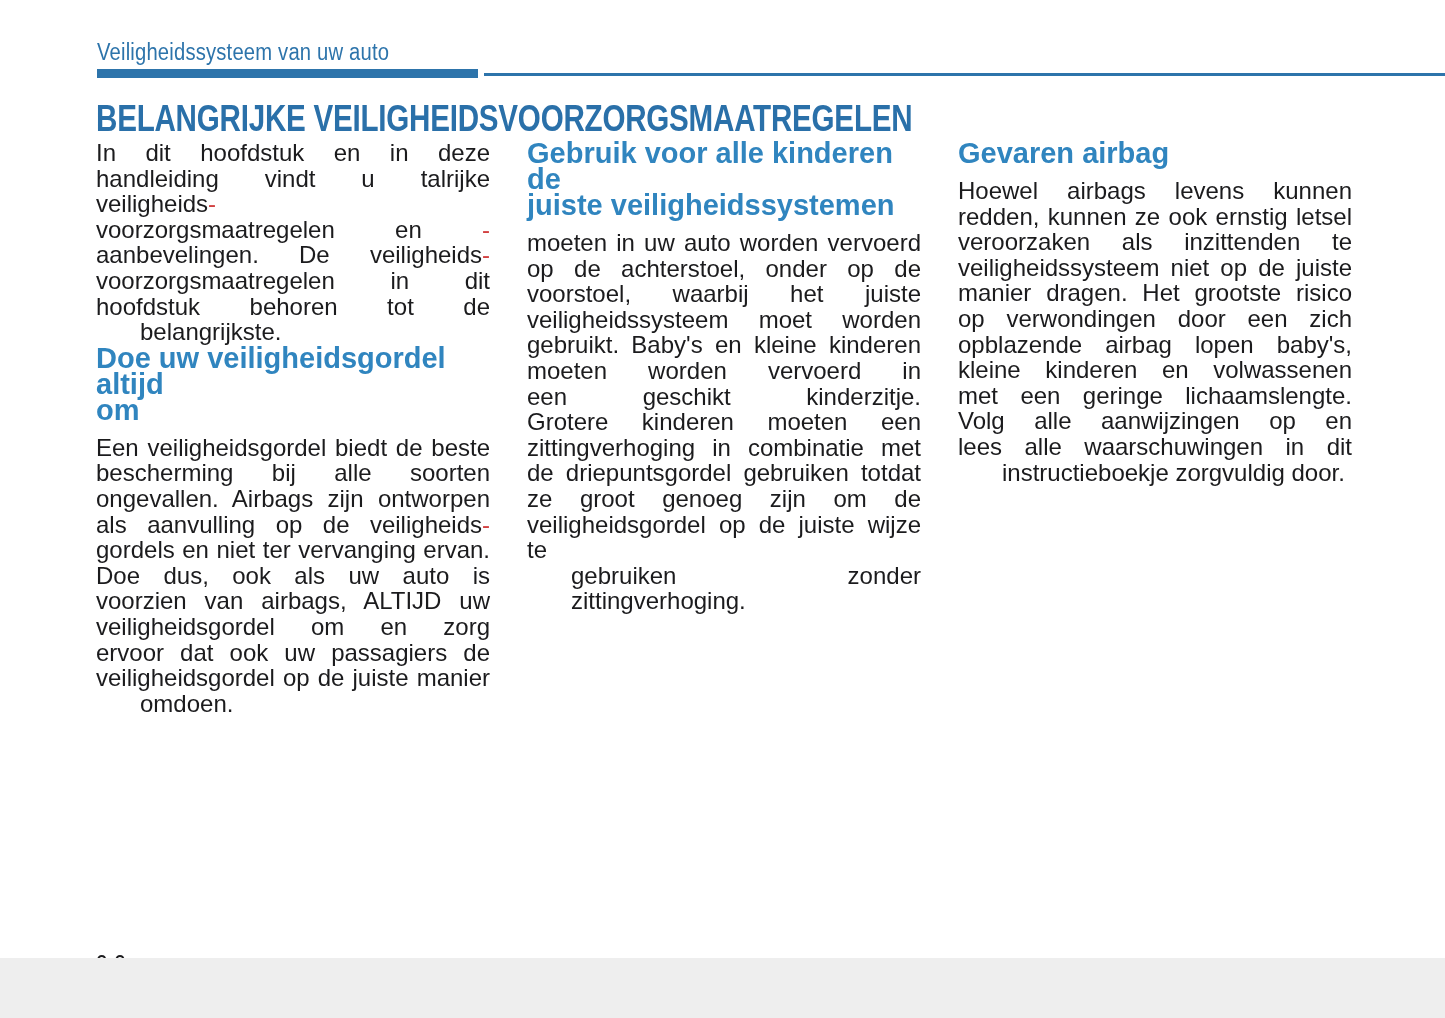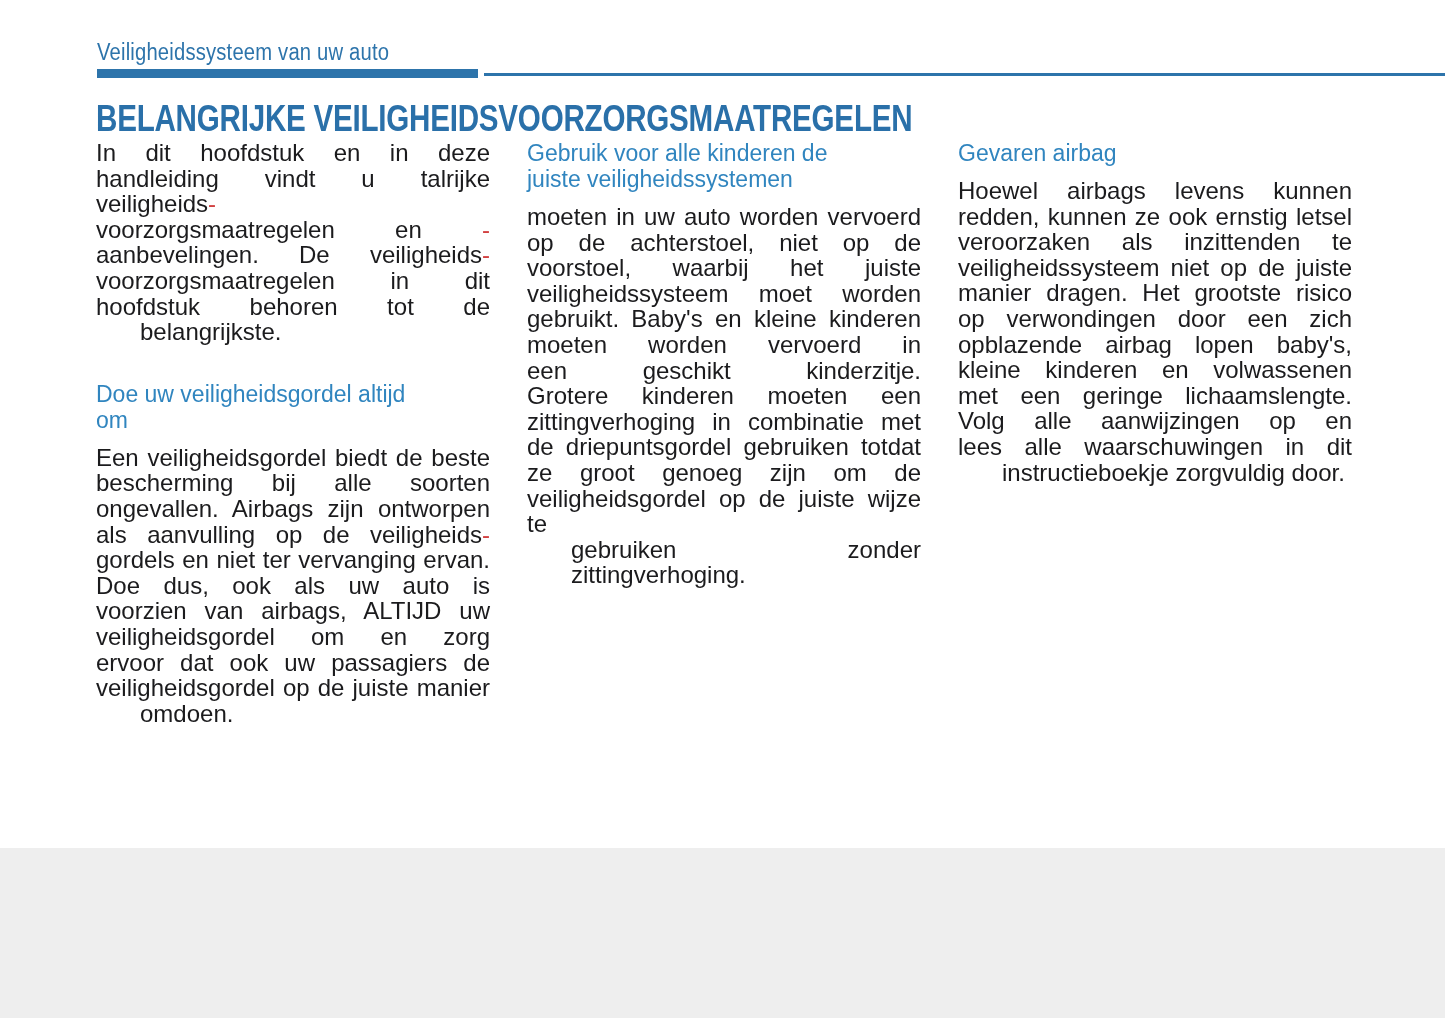--- a/index.html
+++ b/index.html
@@ -6,21 +6,21 @@
     --header-blue:#2d74ab;
     --title-blue:#2a70a9;
     --heading-blue:#3085bf;
     --body-text:#1b1b1d;
     --hyphen-red:#d24040;
     --rule-blue:#2d74ab;
     --page-bg:#ffffff;
   }
   html,body{margin:0;padding:0;background:#eee;}
   .page{
-    position:relative;width:1445px;height:848px;background:var(--page-bg);
+    position:relative;width:1445px;height:958px;background:var(--page-bg);
     overflow:hidden;font-family:"Liberation Sans",sans-serif;
   }
   .hdr-title{
     position:absolute;left:97px;top:39px;font-size:23px;line-height:26px;
     color:var(--header-blue);font-weight:400;letter-spacing:.2px;
     transform:scaleX(.88);transform-origin:0 0;white-space:nowrap;
   }
   .rule-thick{position:absolute;left:97px;top:69px;width:381px;height:9px;background:var(--rule-blue);}
   .rule-thin{position:absolute;left:484px;top:73px;width:961px;height:3px;background:var(--rule-blue);}
   .main-title{
@@ -28,24 +28,24 @@
     font-weight:700;color:var(--title-blue);letter-spacing:-.3px;
     transform:scaleX(.8);transform-origin:0 0;white-space:nowrap;
   }
   .cols{
     position:absolute;left:96px;top:140px;
     display:grid;grid-template-columns:repeat(3,394px);column-gap:37px;
     align-items:start;
   }
   .col{min-width:0;}
   .sec-heading{
-    margin:0 0 12px 0;font-size:23px;line-height:26px;font-weight:400;
+    margin:0 0 12px 0;font-size:29px;line-height:26px;font-weight:700;
     color:var(--heading-blue);
   }
-  .para + .sec-heading{margin-top:36px;}
+  .para + .sec-heading{}
   .para{font-size:24px;line-height:25.6px;color:var(--body-text);}
   .pline{text-align:justify;text-align-last:justify;}
   .pline.last{text-align-last:left;margin-left:44px;}
   .red{color:var(--hyphen-red);}
   .page-num{
     position:absolute;left:96px;top:950px;font-size:25px;line-height:28px;
     color:var(--body-text);transform:scaleX(.82);transform-origin:0 0;
   }
 </style>
 </head>
@@ -85,21 +85,21 @@
           <div class="pline last"><span>omdoen.</span></div>
         </div>
       </div>
       <div class="col">
         <h3 class="sec-heading">
           <div>Gebruik voor alle kinderen de</div>
           <div>juiste veiligheidssystemen</div>
         </h3>
         <div class="para">
           <div class="pline"><span>moeten in uw auto worden vervoerd</span></div>
-          <div class="pline"><span>op de achterstoel, niet op de</span></div>
+          <div class="pline"><span>op de achterstoel, onder op de</span></div>
           <div class="pline"><span>voorstoel, waarbij het juiste</span></div>
           <div class="pline"><span>veiligheidssysteem moet worden</span></div>
           <div class="pline"><span>gebruikt. Baby's en kleine kinderen</span></div>
           <div class="pline"><span>moeten worden vervoerd in</span></div>
           <div class="pline"><span>een geschikt kinderzitje.</span></div>
           <div class="pline"><span>Grotere kinderen moeten een</span></div>
           <div class="pline"><span>zittingverhoging in combinatie met</span></div>
           <div class="pline"><span>de driepuntsgordel gebruiken totdat</span></div>
           <div class="pline"><span>ze groot genoeg zijn om de</span></div>
           <div class="pline"><span>veiligheidsgordel op de juiste wijze te</span></div>

